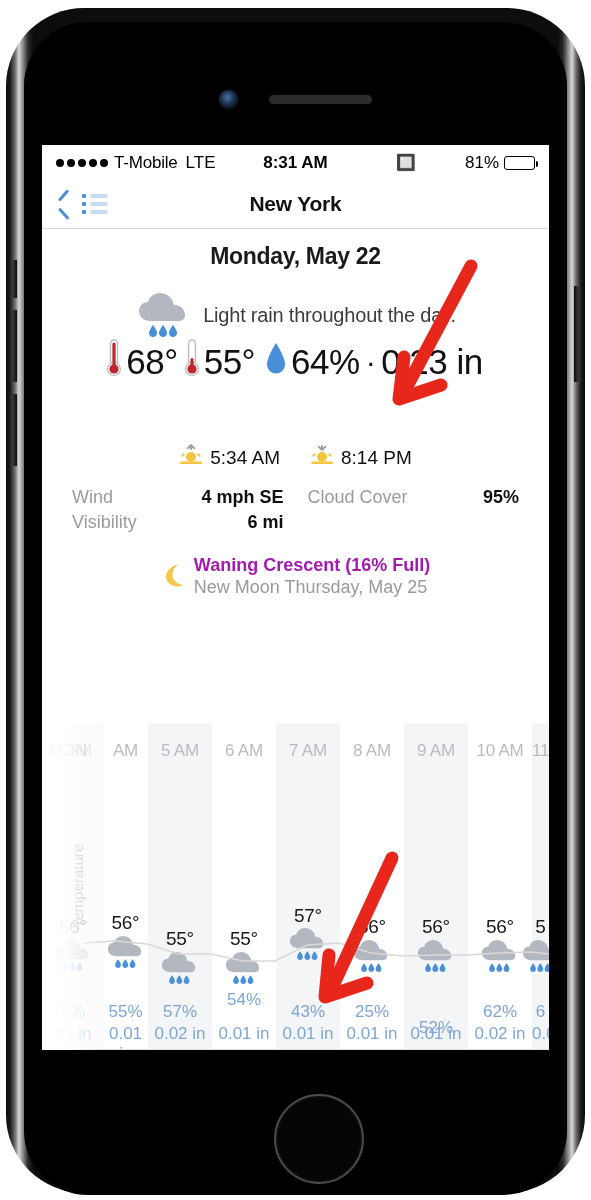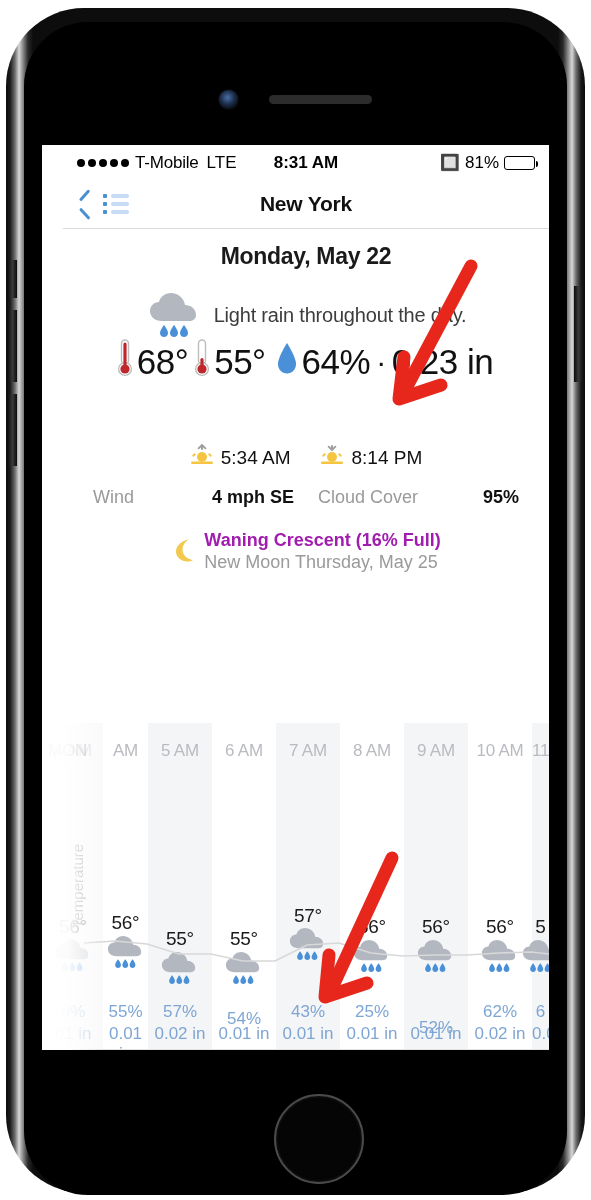--- a/index.html
+++ b/index.html
@@ -46,38 +46,38 @@
   .home-button {
     position: absolute; left: 250px; top: 1072px; width: 90px; height: 90px;
     border-radius: 50%; border: 2px solid #4a4a4a;
     background: #050505;
     box-shadow: inset 0 0 3px #222;
   }
 
   
   .screen {
     position: absolute; left: 42px; top: 145px; width: 507px; height: 905px;
-    background: #ffffff; overflow: hidden; padding-left: 21px;
+    background: #ffffff; overflow: hidden;
   }
 
   
   .statusbar {
     height: 35px; display: flex; align-items: center;
     padding: 0 14px; font-size: 17px; color: #000; font-weight: 500;
     position: relative;
   }
   .sb-left { display: flex; align-items: center; gap: 6px; }
   .sig-dots { display: flex; gap: 3px; align-items: center; }
   .sig-dots i { width: 8px; height: 8px; border-radius: 50%; background: #000; display: block; }
   .sb-carrier { font-size: 17px; letter-spacing: -0.2px; }
   .sb-lte { font-size: 17px; margin-left: 2px; }
   .sb-time { position: absolute; left: 0; right: 0; text-align: center; font-weight: 700; font-size: 17px; }
   .sb-right { margin-left: auto; display: flex; align-items: center; gap: 5px; position: relative; z-index: 2; }
   .bt-icon { font-size: 16px; line-height: 1; }
-  .sb-batt-pct { font-size: 17px; font-weight: 500; }
+  .sb-batt-pct { font-size: 17px; font-weight: 500; margin-left: 44px; }
   .batt {
     width: 31px; height: 14px; border: 1.5px solid #000; border-radius: 3px;
     position: relative; padding: 1.5px;
   }
   .batt::after {
     content: ""; position: absolute; right: -4px; top: 4px; width: 2.5px; height: 6px;
     background: #000; border-radius: 0 2px 2px 0;
   }
   .batt-fill { height: 100%; background: #000; border-radius: 1px; }
 
@@ -333,20 +333,24 @@
 
       <div class="detail-grid">
         <div class="dcell">
           <span class="dlabel">Wind</span>
           <span class="dvalue">4 mph SE</span>
         </div>
         <div class="dcell">
           <span class="dlabel">Cloud Cover</span>
           <span class="dvalue">95%</span>
         </div>
+        <div class="dcell">
+          <span class="dlabel">Visibility</span>
+          <span class="dvalue">6 mi</span>
+        </div>
       </div>
 
       <div class="moon-row">
         <span>
           <svg width="24" height="28" viewBox="0 0 24 28" aria-hidden="true">
             <path d="M18 3 C10 5 5 10 5 15.5 C5 21 10 25.5 16.5 25.5 C18.5 25.5 20.4 25 22 24 C16 23 11.5 19 11.5 14 C11.5 9.5 14 5.5 18 3 Z" fill="#f2c94c"></path>
           </svg>
         </span>
         <span class="moon-text">
           <div class="m1">Waning Crescent (16% Full)</div>
@@ -395,21 +399,21 @@
           </div>
           <div class="col" style="left: 170px; width: 64px;">
             <div class="col-hdr">6 AM</div>
             <div class="col-temp" style="top: 205px;">55°</div>
             <div class="col-icon" style="top: 228px;"><svg width="42" height="34" viewBox="0 0 58 46" aria-hidden="true">
       <path d="M16 29 C8 29 4 24 4 19 C4 14 8 10 13 10 C14 5 19 1 25 1 C32 1 38 6 39 13 C45 13 50 17 50 23 C50 27 47 29 43 29 Z" fill="#b3b7bf"></path>
       <path d="M18 33 C18 33 14 38 14 41 C14 43.5 16 45 18 45 C20 45 22 43.5 22 41 C22 38 18 33 18 33 Z" fill="#4a90d9"></path>
       <path d="M28 33 C28 33 24 38 24 41 C24 43.5 26 45 28 45 C30 45 32 43.5 32 41 C32 38 28 33 28 33 Z" fill="#4a90d9"></path>
       <path d="M38 33 C38 33 34 38 34 41 C34 43.5 36 45 38 45 C40 45 42 43.5 42 41 C42 38 38 33 38 33 Z" fill="#4a90d9"></path>
     </svg></div>
-            <div class="col-pop" style="top: 286px;">54%</div>
+            <div class="col-pop" style="top: 267px;">54%</div>
             <div class="col-amt" style="top: 301px;">0.01 in</div>
           </div>
           <div class="col shaded" style="left: 234px; width: 64px;">
             <div class="col-hdr">7 AM</div>
             <div class="col-temp" style="top: 182px;">57°</div>
             <div class="col-icon" style="top: 204px;"><svg width="42" height="34" viewBox="0 0 58 46" aria-hidden="true">
       <path d="M16 29 C8 29 4 24 4 19 C4 14 8 10 13 10 C14 5 19 1 25 1 C32 1 38 6 39 13 C45 13 50 17 50 23 C50 27 47 29 43 29 Z" fill="#b3b7bf"></path>
       <path d="M18 33 C18 33 14 38 14 41 C14 43.5 16 45 18 45 C20 45 22 43.5 22 41 C22 38 18 33 18 33 Z" fill="#4a90d9"></path>
       <path d="M28 33 C28 33 24 38 24 41 C24 43.5 26 45 28 45 C30 45 32 43.5 32 41 C32 38 28 33 28 33 Z" fill="#4a90d9"></path>
       <path d="M38 33 C38 33 34 38 34 41 C34 43.5 36 45 38 45 C40 45 42 43.5 42 41 C42 38 38 33 38 33 Z" fill="#4a90d9"></path>

